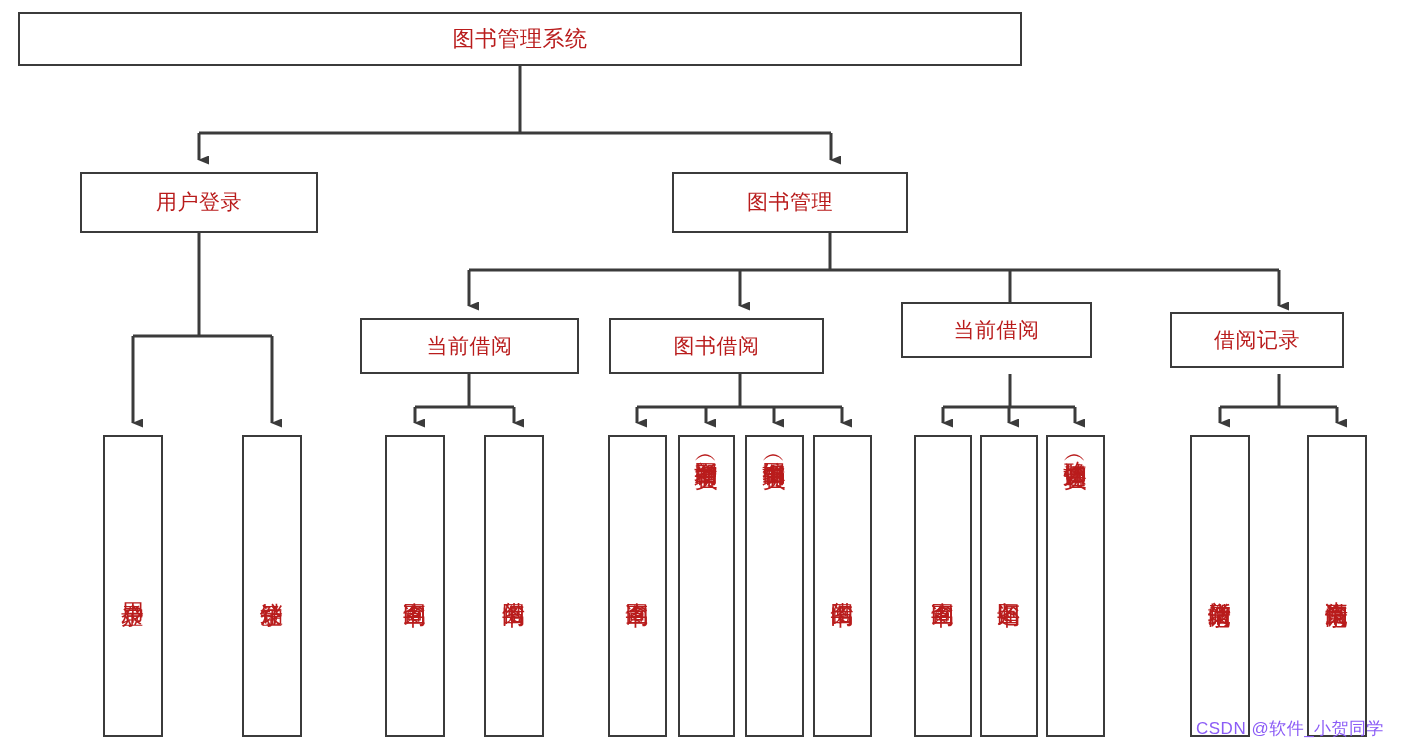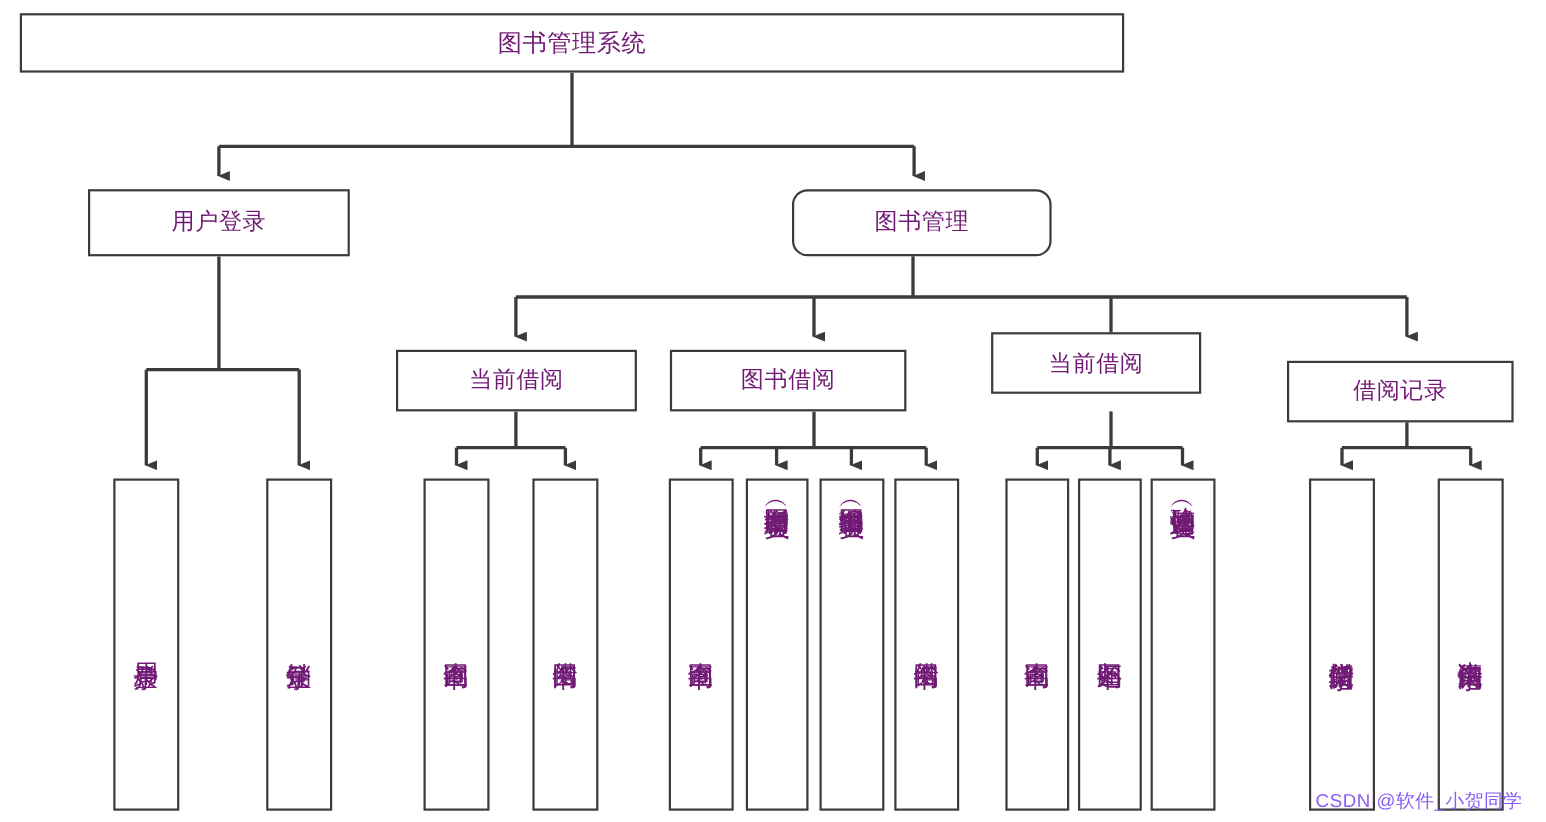--- a/index.html
+++ b/index.html
@@ -28,21 +28,21 @@
     position: absolute;
     box-sizing: border-box;
     background: #ffffff;
     border: 2px solid #3b3b3b;
     display: flex;
     align-items: center;
     justify-content: center;
     overflow: hidden;
   }
   .node-label {
-    color: #701a75;
+    color: #b91c1c;
     font-size: 21px;
     line-height: 1.15;
     letter-spacing: 0.5px;
     white-space: nowrap;
     text-align: left;
   }
   .node-box.root .node-label { font-size: 22px; }
   .node-box.tier1 .node-label { font-size: 21px; }
   .node-box.tier2 .node-label { font-size: 21px; }
   .node-box.leaf {
@@ -125,34 +125,34 @@
     </g>
   </svg>
 
   <div class="node-box root" style="left:18px; top:12px; width:1004px; height:54px;">
     <span class="node-label">图书管理系统</span>
   </div>
 
   <div class="node-box tier1" style="left:80px; top:172px; width:238px; height:61px;">
     <span class="node-label">用户登录</span>
   </div>
-  <div class="node-box tier1" style="left:720px; top:172px; width:236px; height:61px;border-radius:14px;">
+  <div class="node-box tier1" style="left:672px; top:172px; width:236px; height:61px;">
     <span class="node-label">图书管理</span>
   </div>
 
   <div class="node-box tier2" style="left:360px; top:318px; width:219px; height:56px;">
     <span class="node-label">当前借阅</span>
   </div>
   <div class="node-box tier2" style="left:609px; top:318px; width:215px; height:56px;">
     <span class="node-label">图书借阅</span>
   </div>
   <div class="node-box tier2" style="left:901px; top:302px; width:191px; height:56px;font-family:Liberation Serif, serif;">
     <span class="node-label">当前借阅</span>
   </div>
-  <div class="node-box tier2" style="left:1170px; top:328px; width:206px; height:56px;">
+  <div class="node-box tier2" style="left:1170px; top:312px; width:174px; height:56px;">
     <span class="node-label">借阅记录</span>
   </div>
 
   <div class="node-box leaf mid" style="left:103px; top:435px; width:60px; height:302px;">
     <span class="node-label">用户登录</span>
   </div>
   <div class="node-box leaf mid" style="left:242px; top:435px; width:60px; height:302px;">
     <span class="node-label">注销登录</span>
   </div>
   <div class="node-box leaf mid" style="left:385px; top:435px; width:60px; height:302px;">

